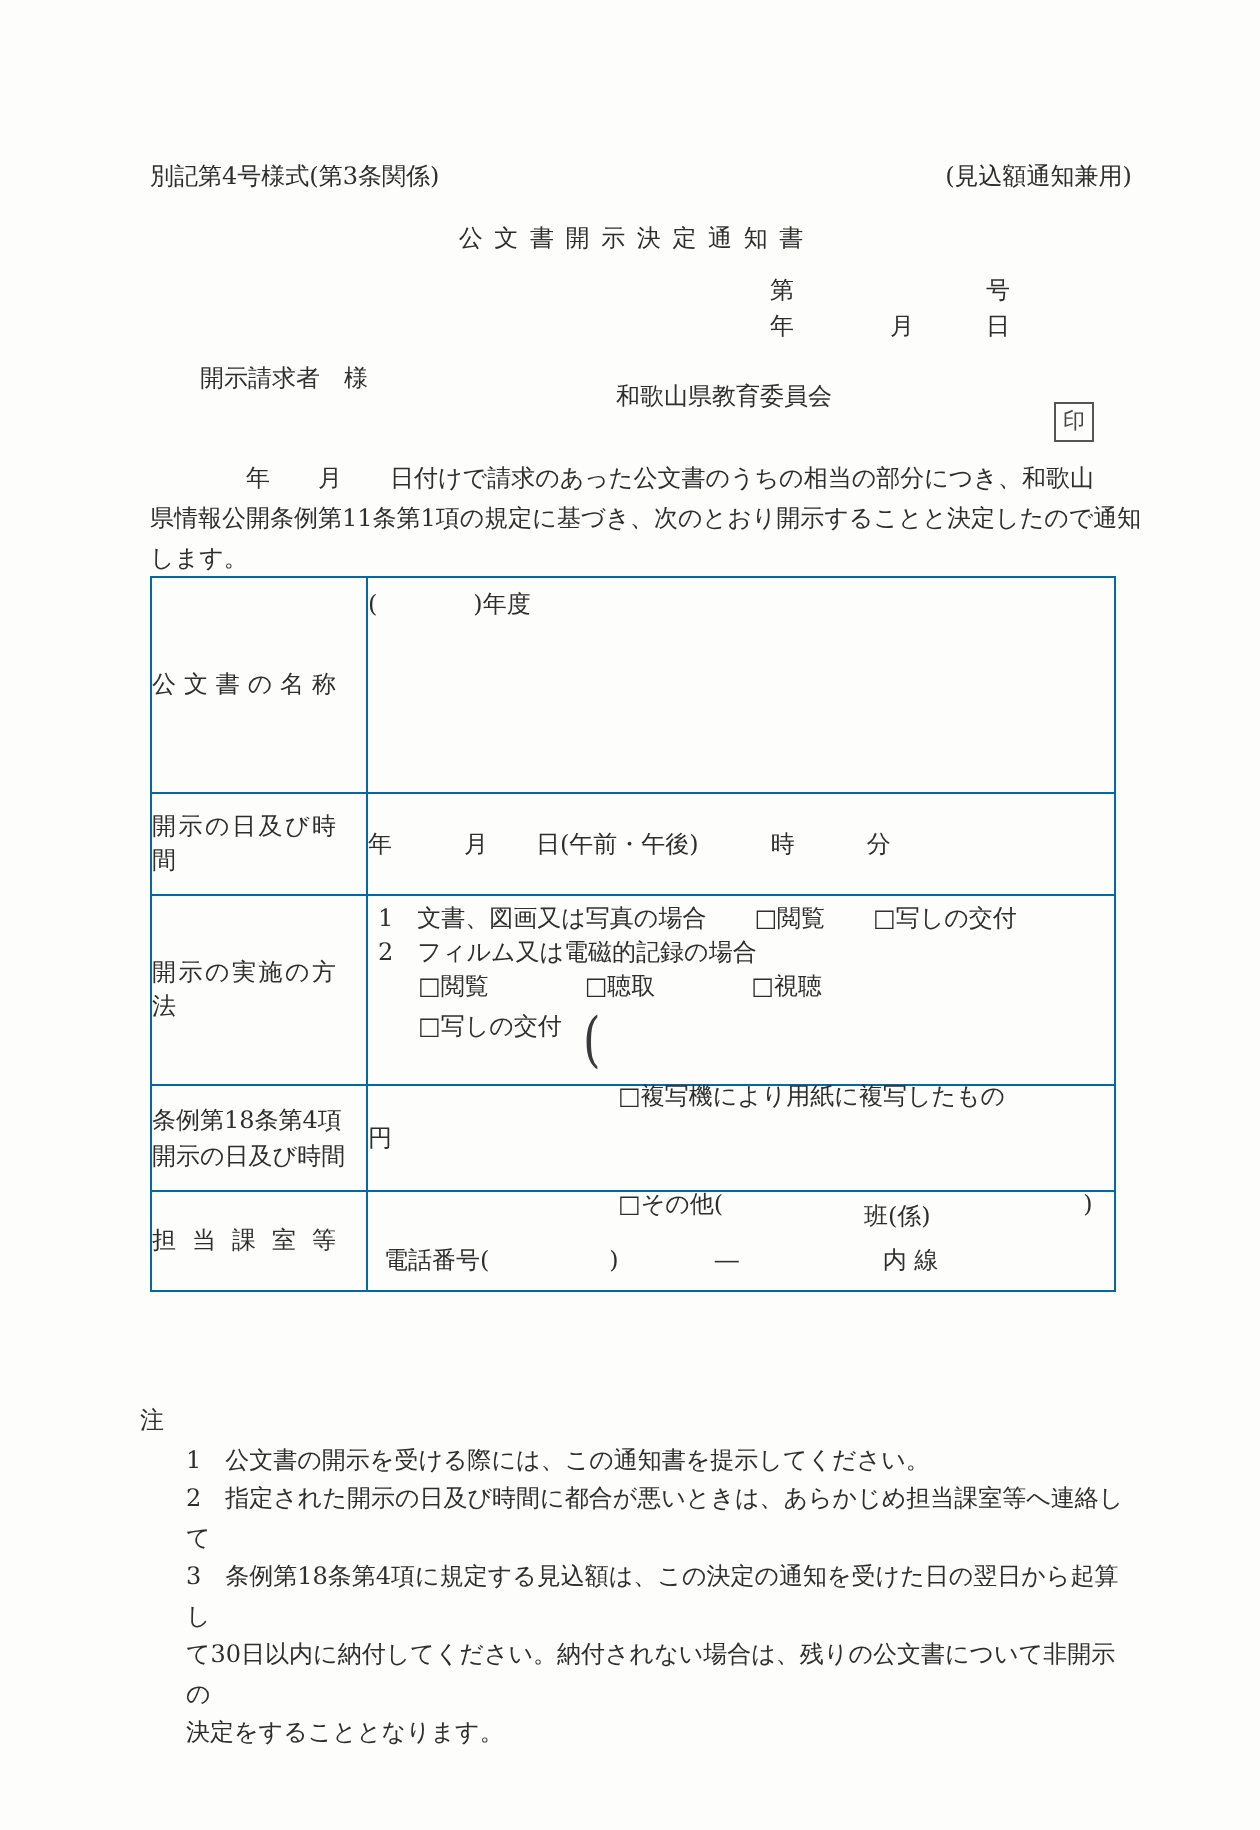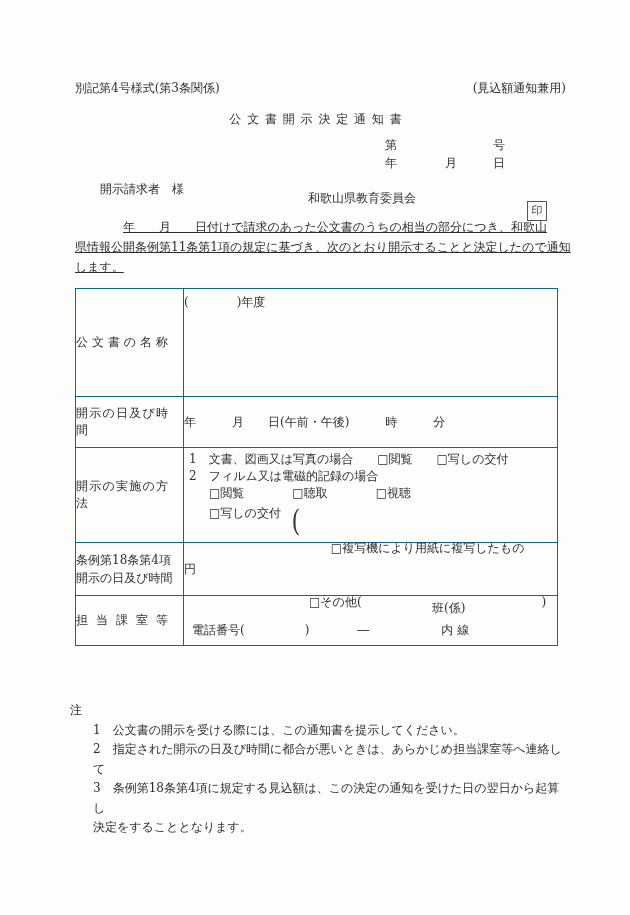--- a/index.html
+++ b/index.html
@@ -20,21 +20,21 @@
   .doc-number{left:385px;top:137px;}
   .date-line{left:385px;top:155px;}
   .addressee{left:100px;top:181px;}
   .issuer{left:308px;top:190px;}
   .seal-box{
     position:absolute;left:527px;top:201px;
     width:18px;height:18px;
     border:1px solid #555;
     text-align:center;line-height:18px;font-size:11px;color:#444;
   }
-  .body-par{position:absolute;left:75px;top:217px;width:484px;line-height:20px;text-decoration:underline;}
+  .body-par{position:absolute;left:75px;top:229px;width:484px;line-height:20px;}
   .body-par .l1{padding-left:48px;white-space:pre;}
   .body-par div{white-space:pre;}
 
   table.main{
     position:absolute;left:75px;top:288px;
     width:482px;border-collapse:collapse;table-layout:fixed;
   }
   table.main td{
     border:1px solid #0369a1;
     padding:0;vertical-align:middle;
@@ -44,21 +44,21 @@
   .lbl-j{width:92px;text-align:justify;text-align-last:justify;}
   .lbl-2l{width:92px;line-height:18px;white-space:pre;}
   td.val{padding-left:5px;}
   .v-top{vertical-align:top !important;padding-top:5px !important;}
   .docname-val{padding-left:13px;white-space:pre;}
   .datetime-val{padding-left:63px;white-space:pre;}
   .fee-val{padding-left:252px;white-space:pre;}
   .method-cell{line-height:17px;padding:3px 0 2px 5px !important;vertical-align:top !important;}
   .method-cell .ind{padding-left:20px;white-space:pre;}
   .method-cell div{white-space:pre;}
-  .m-group{position:relative;height:37px;margin-top:1px;text-align:center;}
+  .m-group{position:relative;height:37px;margin-top:1px;}
   .m-copy{position:absolute;left:20px;top:2px;white-space:pre;}
   .big-paren{
     position:absolute;left:101px;top:1px;
     font-size:30px;font-weight:200;color:#3a3a3a;
     transform:scaleX(0.75);line-height:34px;
   }
   .m-sub{position:absolute;left:120px;top:0;line-height:18px;}
   .staff-cell{vertical-align:top !important;}
   .staff-l1{padding-left:248px;padding-top:4px;white-space:pre;}
   .staff-l2{padding-left:8px;padding-top:5px;white-space:pre;}
@@ -148,17 +148,18 @@
   <div class="notes">
     <div>注</div>
     <div class="note-item">
       <div>1　公文書の開示を受ける際には、この通知書を提示してください。</div>
     </div>
     <div class="note-item">
       <div>2　指定された開示の日及び時間に都合が悪いときは、あらかじめ担当課室等へ連絡して</div>
     </div>
     <div class="note-item">
       <div>3　条例第18条第4項に規定する見込額は、この決定の通知を受けた日の翌日から起算し</div>
+      <div>て30日以内に納付してください。納付されない場合は、残りの公文書について非開示の</div>
       <div>決定をすることとなります。</div>
     </div>
   </div>
 
 </div>
 
 </body></html>

